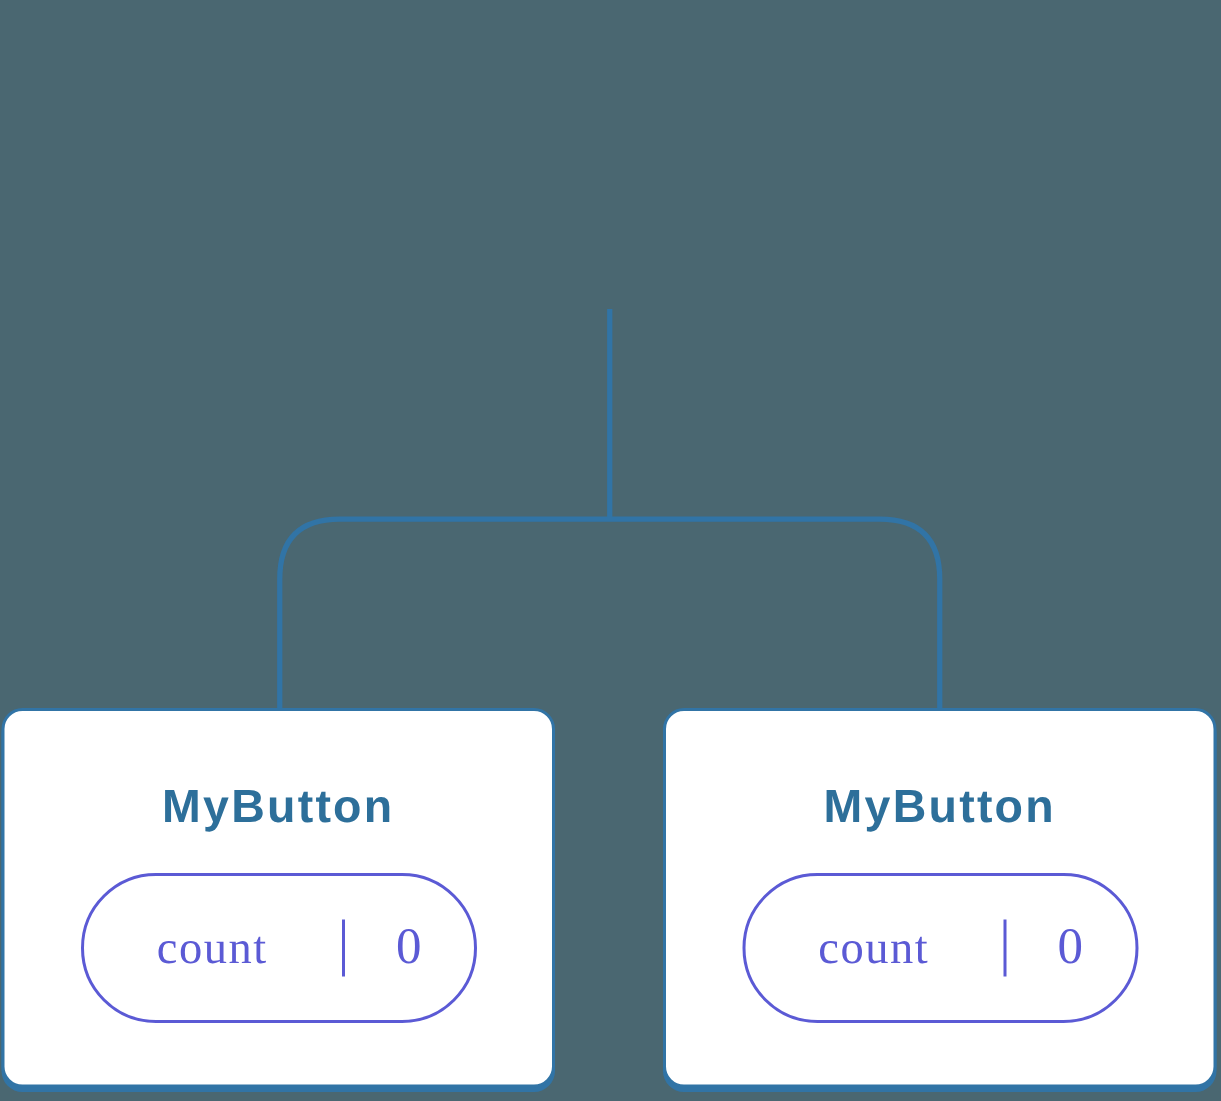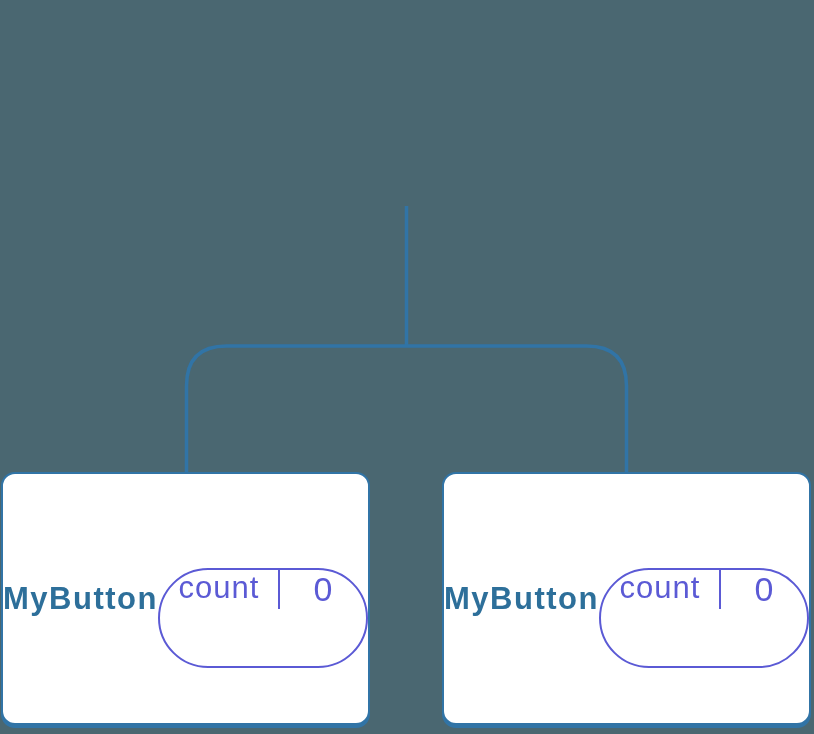--- a/index.html
+++ b/index.html
@@ -52,36 +52,38 @@
     font-size: 31px;
     font-weight: 600;
     letter-spacing: 1.5px;
   }
 
   .node-child {
     top: 472px;
     width: 369px; height: 253px;
     border-radius: 14px;
     display: flex;
-    flex-direction: row;
+    flex-direction: column;
     align-items: center;
+    padding-top: 46px;
   }
   .node-child-left  { left: 1px; }
   .node-child-right { left: 442px; }
 
   .state-pill {
-    margin-top: 38px;
+    margin-top: 26px;
     width: 264px;
     height: 100px;
     border: 2px solid var(--accent-purple);
     border-radius: 50px;
     display: flex;
-    align-items: flex-start;
+    align-items: center;
     color: var(--accent-purple);
     background: transparent;
+    font-family: Liberation Serif, serif;
   }
   .pill-key-cell {
     flex: 1;
     display: flex;
     align-items: center;
     justify-content: center;
     font-size: 31px;
     letter-spacing: 1px;
   }
   .pill-value-cell {

